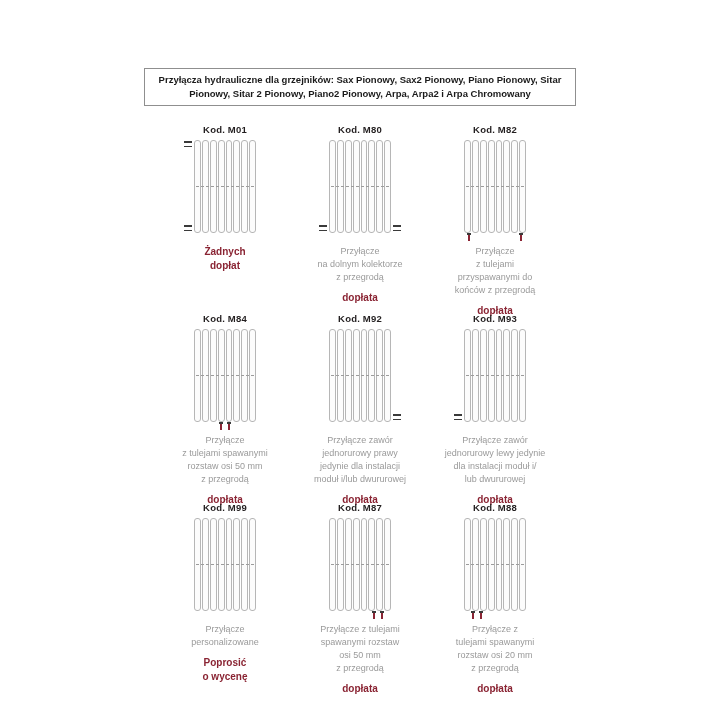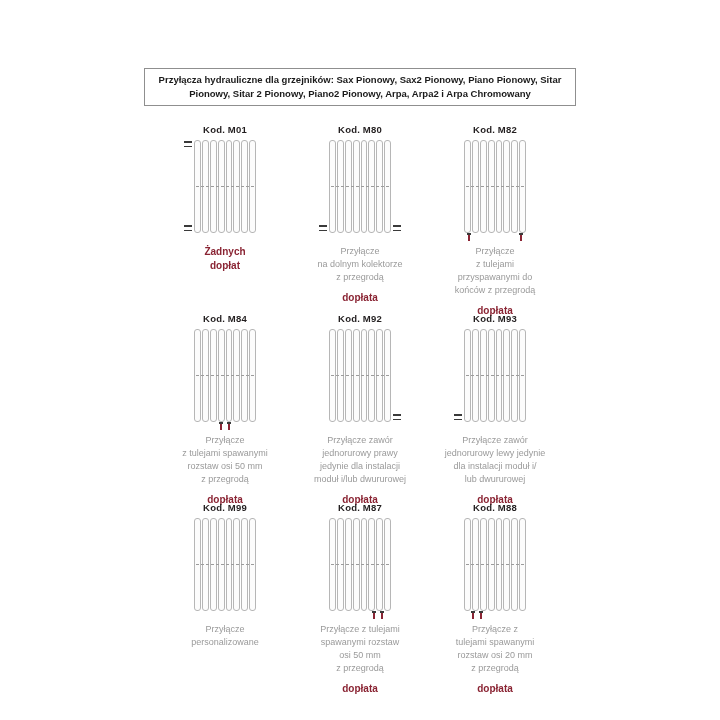--- a/index.html
+++ b/index.html
@@ -208,20 +208,22 @@
             <span class="tube"></span>
             <span class="tube"></span>
             <span class="tube"></span>
             <span class="tube"></span>
             <span class="tube"></span>
           </div>
           <span class="seam"></span>
         </div>
       <div class="desc">Przyłącze
 personalizowane</div>
+      <div class="note">Poprosić
+o wycenę</div>
     </div>
 
     <div class="cell">
       <div class="code">Kod. M87</div>
       <div class="radiator">
           <div class="tubes">
             <span class="tube"></span>
             <span class="tube"></span>
             <span class="tube"></span>
             <span class="tube"></span>

